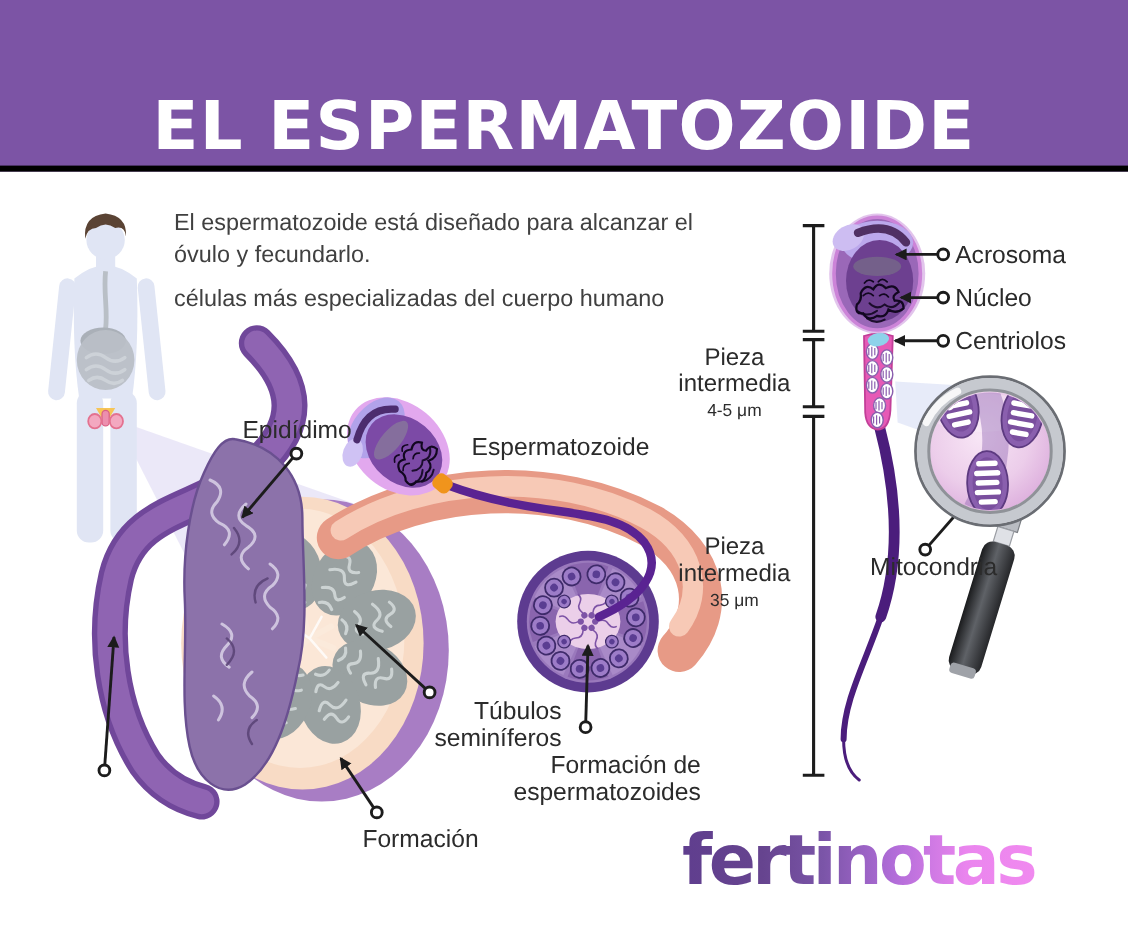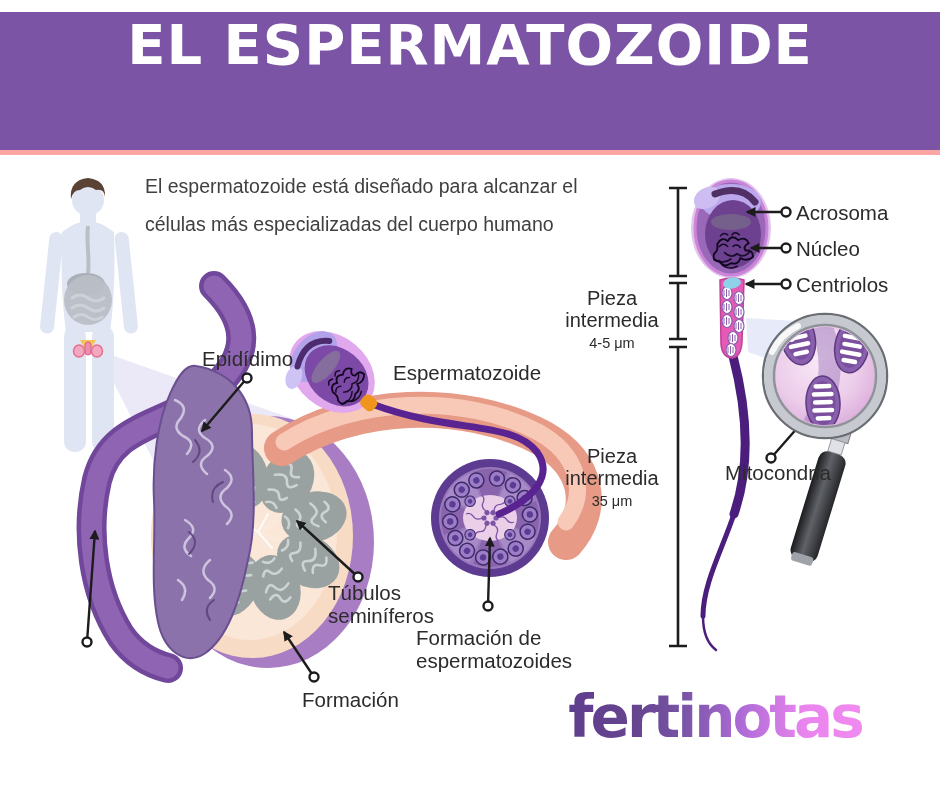--- a/index.html
+++ b/index.html
@@ -1,30 +1,30 @@
 <!DOCTYPE html>
 <html><head>
 <meta charset="utf-8">
 <style>
   html,body{margin:0;padding:0;background:#ffffff;}
   #stage{position:relative;width:940px;height:788px;background:#ffffff;overflow:hidden;
          font-family:"Liberation Sans",sans-serif;}
   
   #hdr{position:absolute;left:0;top:0;width:940px;height:138px;background:#7c54a5;
-       border-bottom:5px solid #fca5a5;display:flex;align-items:flex-start;justify-content:center;margin-top:12px;}
+       border-bottom:5px solid #000000;display:flex;align-items:flex-end;justify-content:center;}
   #hdr h1{margin:0;color:#ffffff;font-family:"DejaVu Sans","Liberation Sans",sans-serif;
           font-weight:700;font-size:56px;letter-spacing:1px;}
   
   #art{position:absolute;left:0;top:0;width:940px;height:788px;}
   
   .intro{position:absolute;left:145px;top:174px;font-size:19.5px;line-height:1.32;color:#404040;}
   .intro .gap{height:12px;}
   
   .lbl{position:absolute;font-size:20.5px;line-height:1.13;color:#2b2b2b;white-space:nowrap;}
-  .lbl.center{text-align:left;white-space:normal;}
+  .lbl.center{text-align:right;white-space:normal;}
   
   .meas{position:absolute;width:128px;text-align:center;color:#2b2b2b;}
   .meas .n{font-size:20px;line-height:1.12;}
   .meas .v{font-size:14.5px;margin-top:3px;}
   
   #logo{position:absolute;left:535px;top:663px;width:360px;text-align:center;
         font-family:"DejaVu Sans","Liberation Sans",sans-serif;font-weight:700;font-size:58px;
         letter-spacing:-3px;
         background:linear-gradient(90deg,#5c3b8e 0%,#66448f 28%,#7b55a8 42%,#b06cd8 58%,#ea85ee 75%,#f48cf0 100%);
         -webkit-background-clip:text;background-clip:text;color:transparent;margin-top:20px;}
@@ -283,20 +283,21 @@
       </g>
     </g>
   </svg>
 
   <div id="hdr">
     <h1>EL ESPERMATOZOIDE</h1>
   </div>
 
   <div class="intro">
     <div>El espermatozoide está diseñado para alcanzar el</div>
+    <div>óvulo y fecundarlo.</div>
     <div class="gap"></div>
     <div>células más especializadas del cuerpo humano</div>
   </div>
 
   <div class="lbl" style="left:202px;top:347px;">Epidídimo</div>
   <div class="lbl" style="left:393px;top:361px;">Espermatozoide</div>
   <div class="lbl center" style="left:328px;top:581px;width:140px;">
     <div>Túbulos</div>
     <div>seminíferos</div>
   </div>

